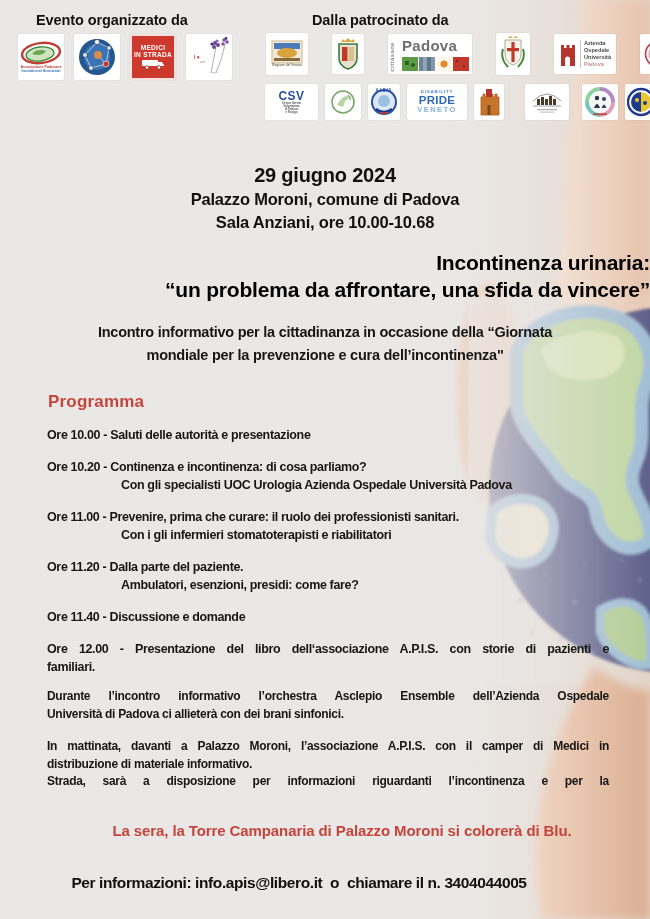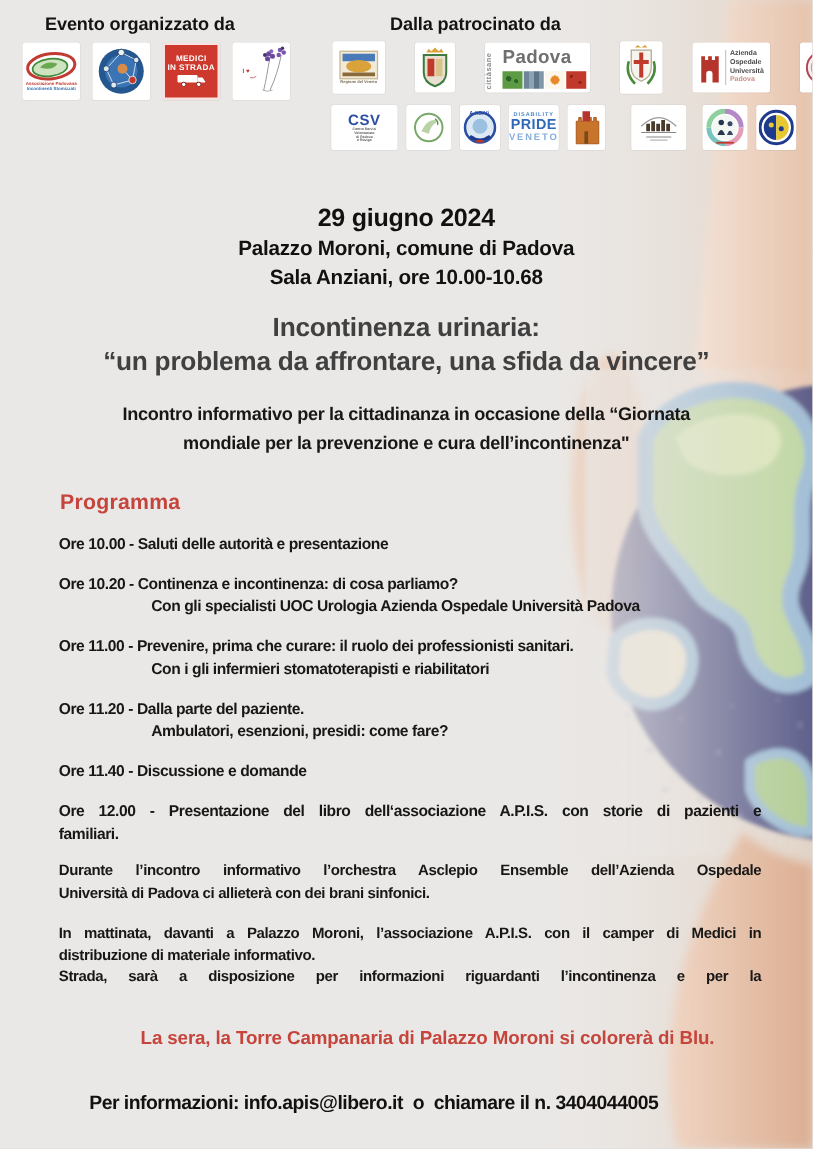--- a/index.html
+++ b/index.html
@@ -58,34 +58,34 @@
   
   .t-univ { width:72px; height:40px; flex-direction:row; gap:4px; padding:2px; }
   .un-l { font-size:4.6px; color:#8a2f3f; letter-spacing:.2px; line-height:1.5; }
   
   .t-csv { width:53px; height:36px; }
   .csv-l { font-size:12px; color:#2b4ea3; letter-spacing:.5px; line-height:1; }
   .csv-c { font-size:2.8px; color:#555; }
   .t-green { width:36px; height:36px; }
   .t-aisvi { width:32px; height:36px; }
   .ais-l { position:absolute; top:4px; width:100%; text-align:center; font-size:4.6px; color:#2b4ea3; }
-  .t-pride { width:40px; height:36px; }
+  .t-pride { width:60px; height:36px; }
   .pr1 { font-size:4.4px; color:#4a86c8; letter-spacing:.8px; }
   .pr2 { font-size:11.5px; color:#2f6ab8; letter-spacing:.3px; line-height:1; }
   .pr3 { font-size:7.5px; color:#85aede; letter-spacing:1.5px; line-height:1.1; }
   .t-castle { width:30px; height:36px; }
   .t-coord { width:44px; height:36px; margin-left:14px; }
   .t-world { width:36px; height:36px; margin-left:6px; }
   .t-crest8 { width:32px; height:36px; }
 
   
   .date { left:0; right:0; top:162px; text-align:center; color:#121110; }
   .date-main { font-size:20px; line-height:26px; letter-spacing:-0.2px; }
   .date-sub { font-size:16.5px; line-height:23px; letter-spacing:-0.2px; }
-  .title { left:0; right:0; top:249px; text-align:center; color:#404040;
+  .title { left:0; right:0; top:249px; text-align:right; color:#000000;
            font-size:21px; line-height:27px; letter-spacing:-0.2px; }
   .intro { left:40px; right:40px; top:321px; text-align:center; font-size:14.5px;
            line-height:23px; letter-spacing:-0.25px; }
   .prog-title { left:48px; top:392px; font-size:17px; color:#c5443b; letter-spacing:.2px; }
   .program { left:47px; width:562px; top:426px; font-size:12.5px; line-height:18px;
              letter-spacing:-0.35px; }
   .pitem { margin-bottom:14px; }
   .pl2 { padding-left:74px; }
   .jline { text-align:justify; text-align-last:justify; }
   .jline.jlast { text-align-last:left; }

